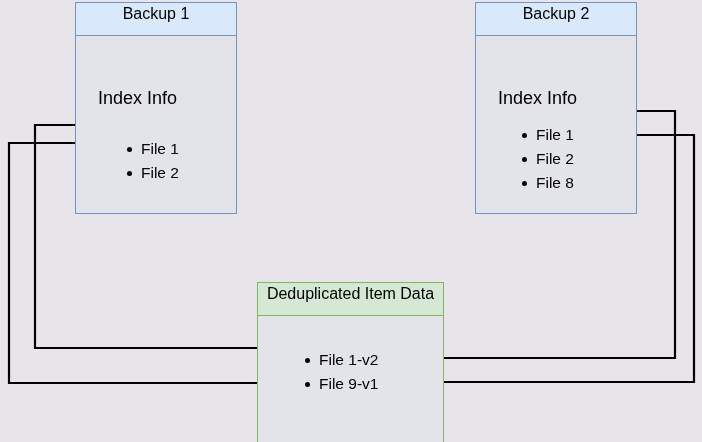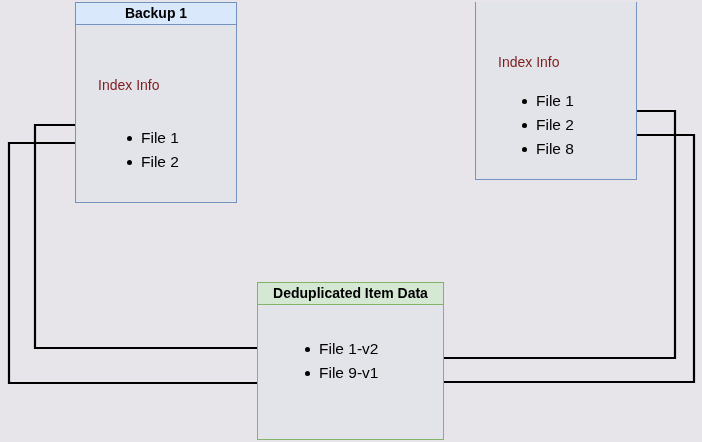--- a/index.html
+++ b/index.html
@@ -26,25 +26,25 @@
     width: 702px;
     height: 442px;
     pointer-events: none;
   }
   .node {
     position: absolute;
     box-sizing: border-box;
   }
   .node-header {
     box-sizing: border-box;
-    height: 23px;
+    height: 34px;
     line-height: 21px;
     text-align: center;
-    font-size: 14px;
-    font-weight: bold;
+    font-size: 16px;
+    font-weight: normal;
     color: #000000;
   }
   .node-body {
     box-sizing: border-box;
     position: relative;
   }
   .node-blue > .node-header {
     background: #dae8fc;
     border: 1px solid #7593bf;
   }
@@ -57,22 +57,22 @@
     background: #d5e8d4;
     border: 1px solid #82b366;
   }
   .node-green > .node-body {
     background: #e3e3ea;
     border: 1px solid #82b366;
     border-top: none;
   }
   .index-label {
     position: absolute;
-    font-size: 14px;
-    color: #7f1d1d;
+    font-size: 18px;
+    color: #000000;
     white-space: nowrap;
   }
   .bullet-list {
     position: absolute;
     margin: 0;
     padding: 0;
     list-style: none;
   }
   .bullet-list li {
     font-size: 15.5px;
@@ -122,20 +122,21 @@
     <div class="node-body" style="height:178px;">
       <div class="index-label" style="left:22px; top:52px;">Index Info</div>
       <ul class="bullet-list" style="left:48px; top:101px;">
         <li>File 1</li>
         <li>File 2</li>
       </ul>
     </div>
   </div>
 
   <div class="node node-blue" style="left:475px; top:2px; width:162px; height:201px;">
+    <div class="node-header">Backup 2</div>
     <div class="node-body" style="height:178px;">
       <div class="index-label" style="left:22px; top:52px;">Index Info</div>
       <ul class="bullet-list" style="left:43px; top:87px;">
         <li>File 1</li>
         <li>File 2</li>
         <li>File 8</li>
       </ul>
     </div>
   </div>
 

